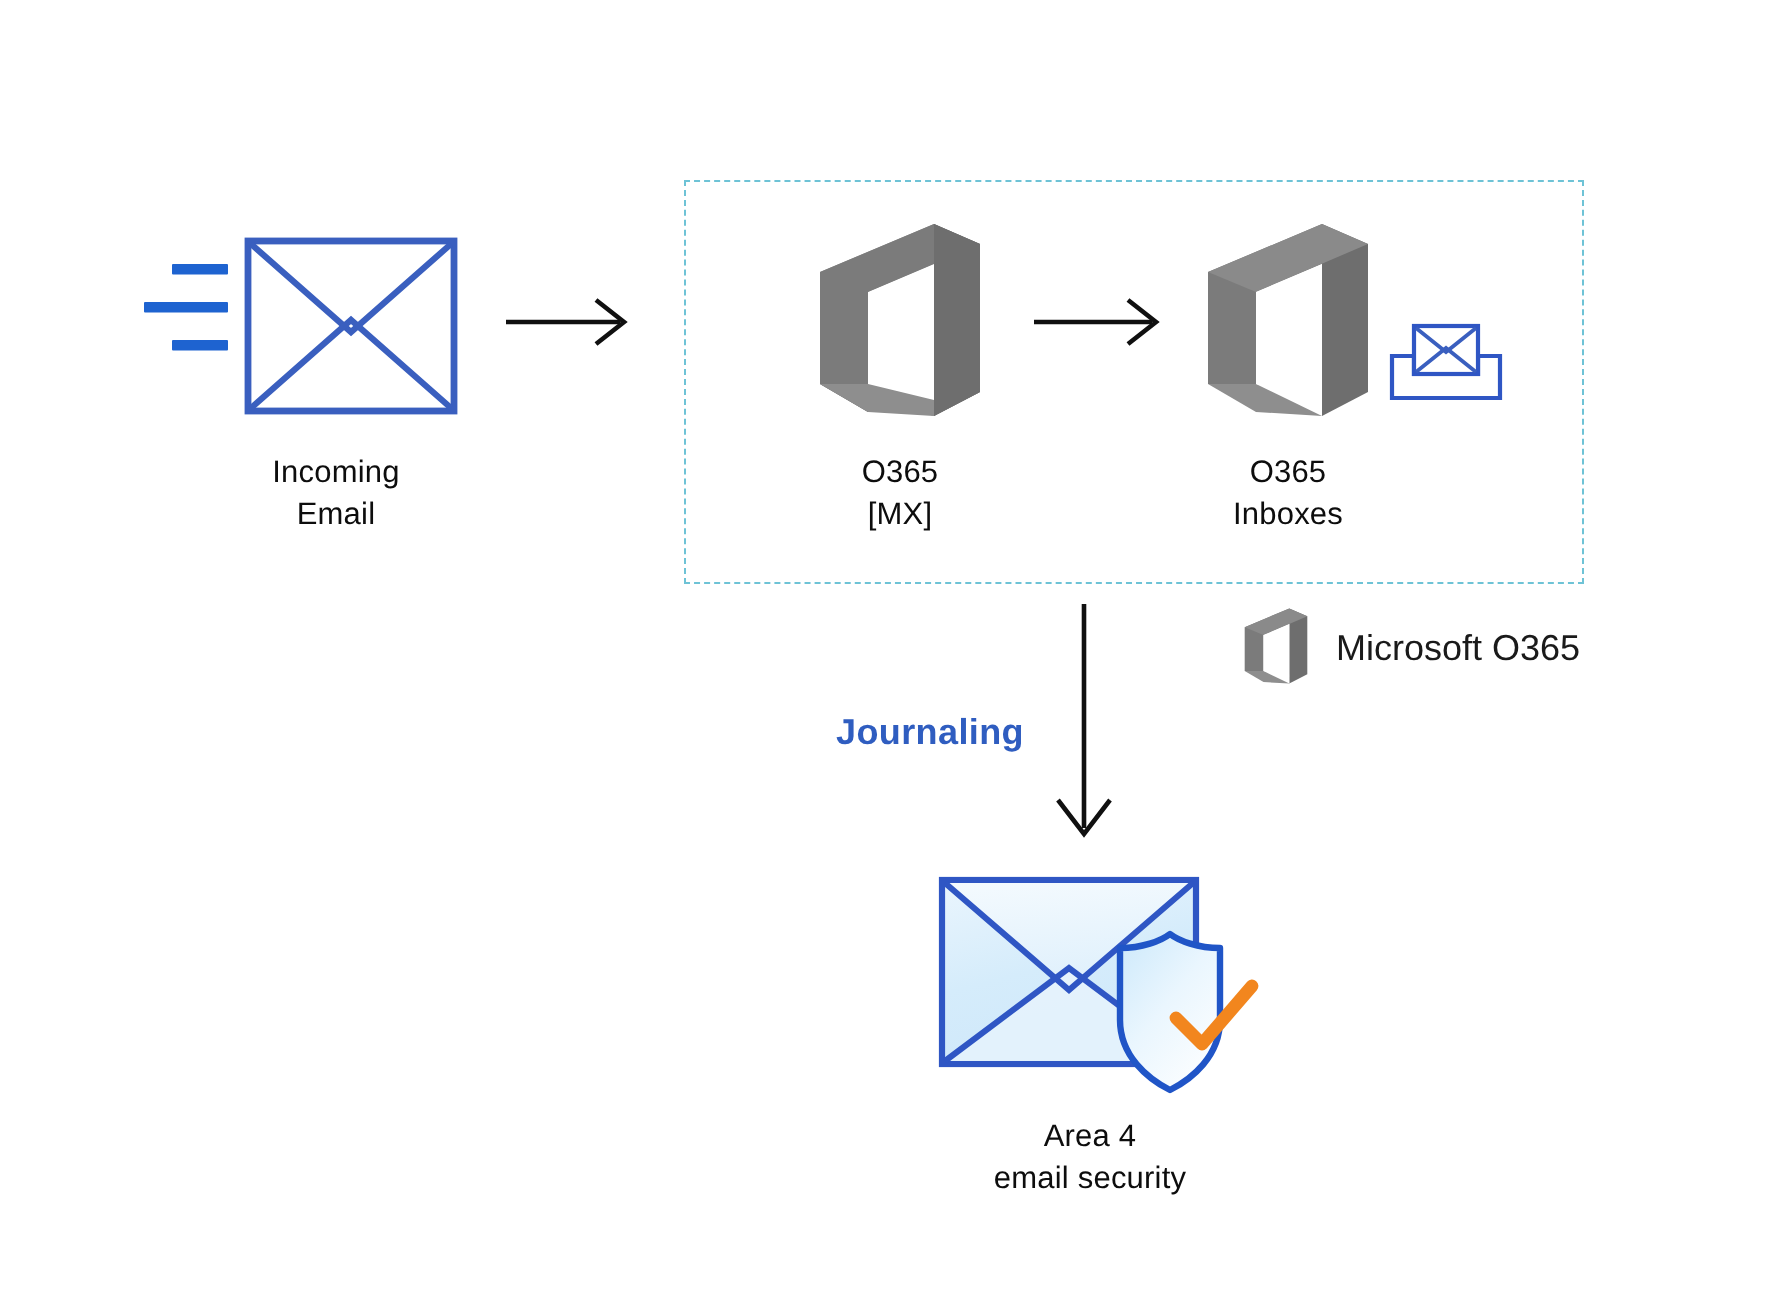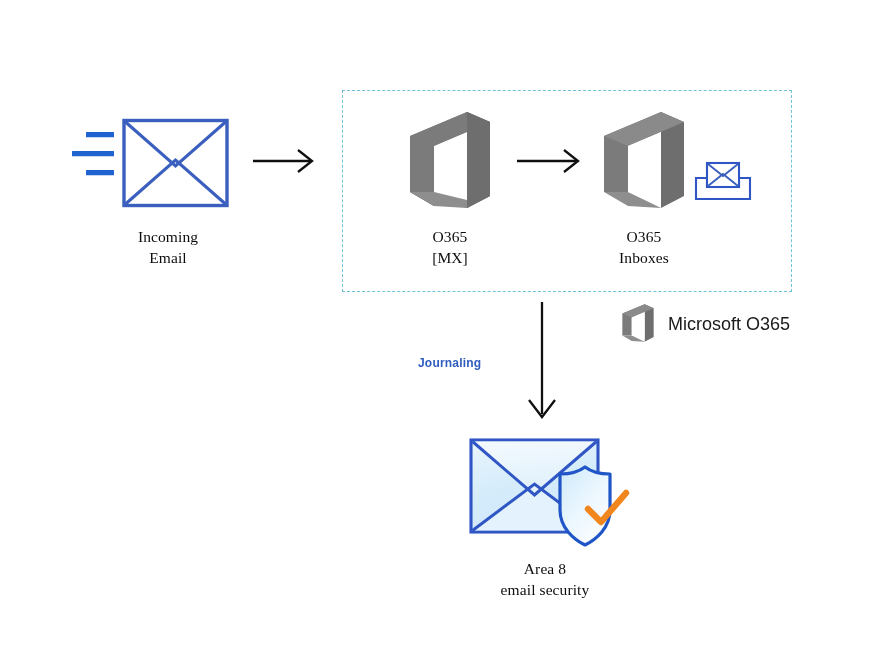--- a/index.html
+++ b/index.html
@@ -22,34 +22,34 @@
   }
   .node {
     position: absolute;
   }
   .caption {
     position: absolute;
     text-align: center;
     color: #0d0d0d;
     font-size: 15.5px;
     line-height: 21px;
-    font-family: Liberation Serif, serif;
+    font-family: Liberation Sans, sans-serif;
     white-space: pre-line;
     letter-spacing: 0.1px;
   }
   .legend-label {
     position: absolute;
     color: #1a1a1a;
     font-size: 18px;
     font-family: "Liberation Sans", sans-serif;
     white-space: nowrap;
   }
   .journaling-label {
     position: absolute;
-    font-size: 12px;
+    font-size: 18px;
     font-weight: bold;
     color: #2f5dc0;
     font-family: "Liberation Sans", sans-serif;
     white-space: nowrap;
     letter-spacing: 0.2px;
   }
   .dashed-zone {
     position: absolute;
     border: 1.6px dashed #6ec3d6;
     box-sizing: border-box;
@@ -188,16 +188,16 @@
 
       <path d="M 4.5 9.5 L 66.5 63 L 128.5 9.5" fill="none" stroke="#2f56c4" stroke-width="3.0" stroke-linejoin="miter"></path>
       <path d="M 4.5 98.5 L 66.5 52 L 128.5 98.5" fill="none" stroke="#2f56c4" stroke-width="3.0" stroke-linejoin="miter"></path>
 
       <path d="M 120 41 C 109 41 99.5 37.5 95 34 C 90.5 37.5 81 41 70 41
                L 70 77 C 70 95 84 106.5 95 112 C 106 106.5 120 95 120 77 Z" transform="translate(22,1)" fill="url(#shieldGrad)" stroke="#2055c7" stroke-width="3.2" stroke-linejoin="round"></path>
 
       <path d="M 98 76 L 111 89 L 136 60" transform="translate(22,1)" fill="none" stroke="#f2861e" stroke-width="6.4" stroke-linecap="round" stroke-linejoin="round"></path>
     </svg>
   </div>
-  <div class="caption" style="left:465px; top:558px; width:160px;">Area 8
+  <div class="caption" style="left:465px; top:558px; width:160px;">Area 4
 email security</div>
 
 </div>
 
 </body></html>

